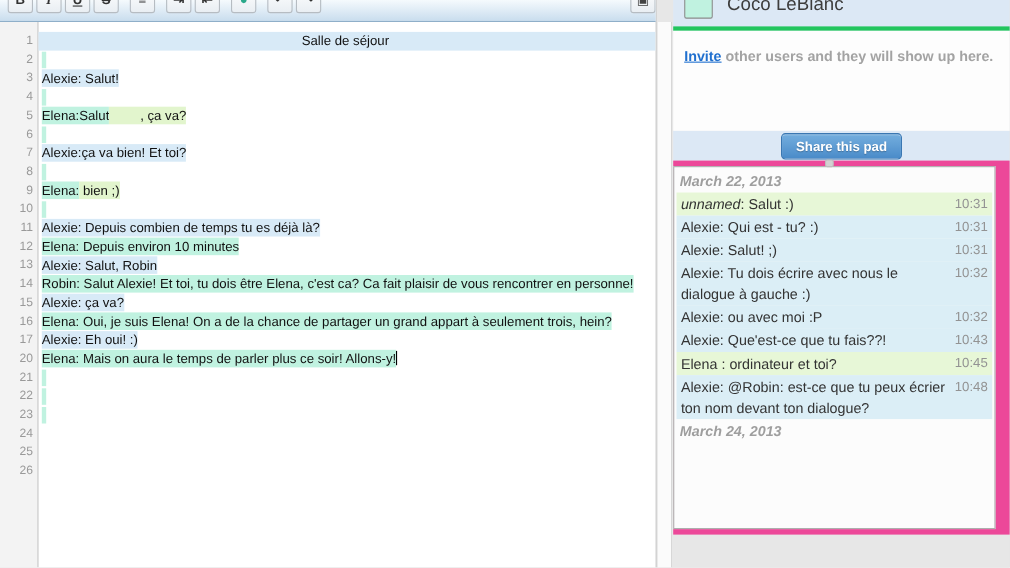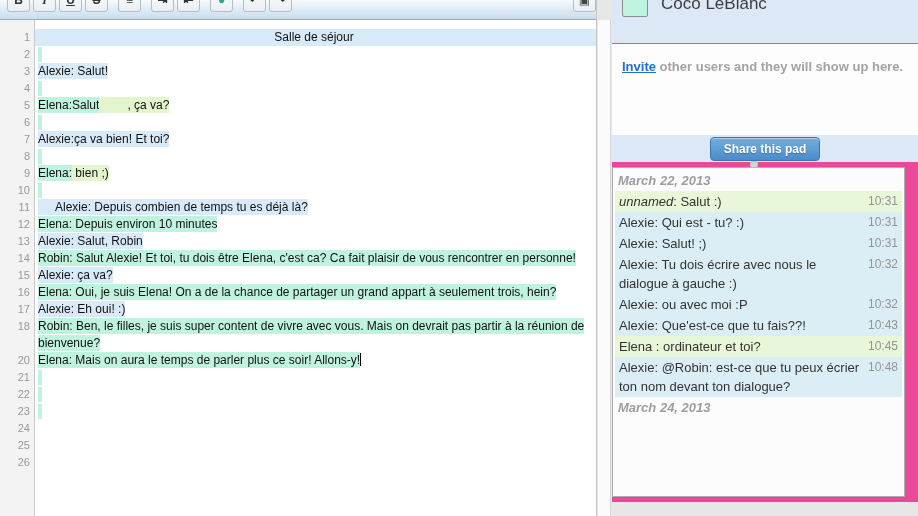--- a/index.html
+++ b/index.html
@@ -38,21 +38,21 @@
   .strip { display:inline-block; width:4px; height:15px; vertical-align:middle; }
   .caret { display:inline-block; width:1px; height:13px; background:#000;
            vertical-align:-2px; }
 
   
   .scroll-gap { position:absolute; left:598px; top:20px; width:13px; height:496px;
                 background:#fbfbfb; border-right:1px solid #d7d7d7; }
 
   
   .right-col { position:absolute; left:612px; top:0; width:306px; height:516px; }
-  .user-box { height:44px; background:#dce8f5; border-bottom:1px solid #22c55e;
+  .user-box { height:28px; background:#dce8f5; border-bottom:4px solid #22c55e;
               overflow:hidden; padding:0 0 0 10px; }
   .user-row { display:flex; align-items:center; margin-top:-9px; }
   .swatch { width:26px; height:26px; background:#c0f2e0; border:1px solid #8c8c8c;
             border-radius:2px; flex:0 0 26px; cursor:pointer; }
   .user-name { margin-left:13px; font-size:17px; color:#3d3d3d; cursor:pointer; }
   .invite-box { height:91px; background:#fdfdfd; padding:13px 12px 0 10px;
                 font-size:13px; font-weight:bold; color:#a3a3a3; line-height:19px; }
   .invite-box a { color:#2070cf; text-decoration:underline; cursor:pointer; }
   .share-bar { height:27px; background:#dce8f5; display:flex; align-items:center;
                justify-content:center; }
@@ -136,21 +136,21 @@
           <div class="line-row">
             <div class="ln">9</div>
             <div class="lc"><span class="seg" style="background: rgb(192, 242, 224);">Elena:</span><span class="seg" style="background: rgb(226, 245, 205);"> bien ;)</span></div>
           </div>
           <div class="line-row">
             <div class="ln">10</div>
             <div class="lc"><span class="strip" style="background: rgb(192, 242, 224);"></span></div>
           </div>
           <div class="line-row">
             <div class="ln">11</div>
-            <div class="lc"><span class="seg" style="background: rgb(216, 234, 247); padding-left: 17px;">Alexie: Depuis combien de temps tu es déjà là?</span></div>
+            <div class="lc"><span class="seg" style="background: rgb(216, 234, 247);">Alexie: Depuis combien de temps tu es déjà là?</span></div>
           </div>
           <div class="line-row">
             <div class="ln">12</div>
             <div class="lc"><span class="seg" style="background: rgb(192, 242, 224);">Elena: Depuis environ 10 minutes</span></div>
           </div>
           <div class="line-row">
             <div class="ln">13</div>
             <div class="lc"><span class="seg" style="background: rgb(216, 234, 247);">Alexie: Salut, Robin</span></div>
           </div>
           <div class="line-row">
@@ -161,24 +161,20 @@
             <div class="ln">15</div>
             <div class="lc"><span class="seg" style="background: rgb(216, 234, 247);">Alexie: ça va?</span></div>
           </div>
           <div class="line-row">
             <div class="ln">16</div>
             <div class="lc"><span class="seg" style="background: rgb(192, 242, 224);">Elena: Oui, je suis Elena! On a de la chance de partager un grand appart à seulement trois, hein?</span></div>
           </div>
           <div class="line-row">
             <div class="ln">17</div>
             <div class="lc"><span class="seg" style="background: rgb(216, 234, 247);">Alexie: Eh oui! :)</span></div>
-          </div>
-          <div class="line-row">
-            <div class="ln">18</div>
-            <div class="lc"><span class="seg" style="background: rgb(192, 242, 224);">Robin: Ben, le filles, je suis super content de vivre avec vous. Mais on devrait pas partir à la réunion de bienvenue?</span></div>
           </div>
           <div class="line-row">
             <div class="ln">20</div>
             <div class="lc"><span class="seg" style="background: rgb(192, 242, 224);">Elena: Mais on aura le temps de parler plus ce soir! Allons-y!</span><span class="caret"></span></div>
           </div>
           <div class="line-row">
             <div class="ln">21</div>
             <div class="lc"><span class="strip" style="background: rgb(192, 242, 224);"></span></div>
           </div>
           <div class="line-row">

